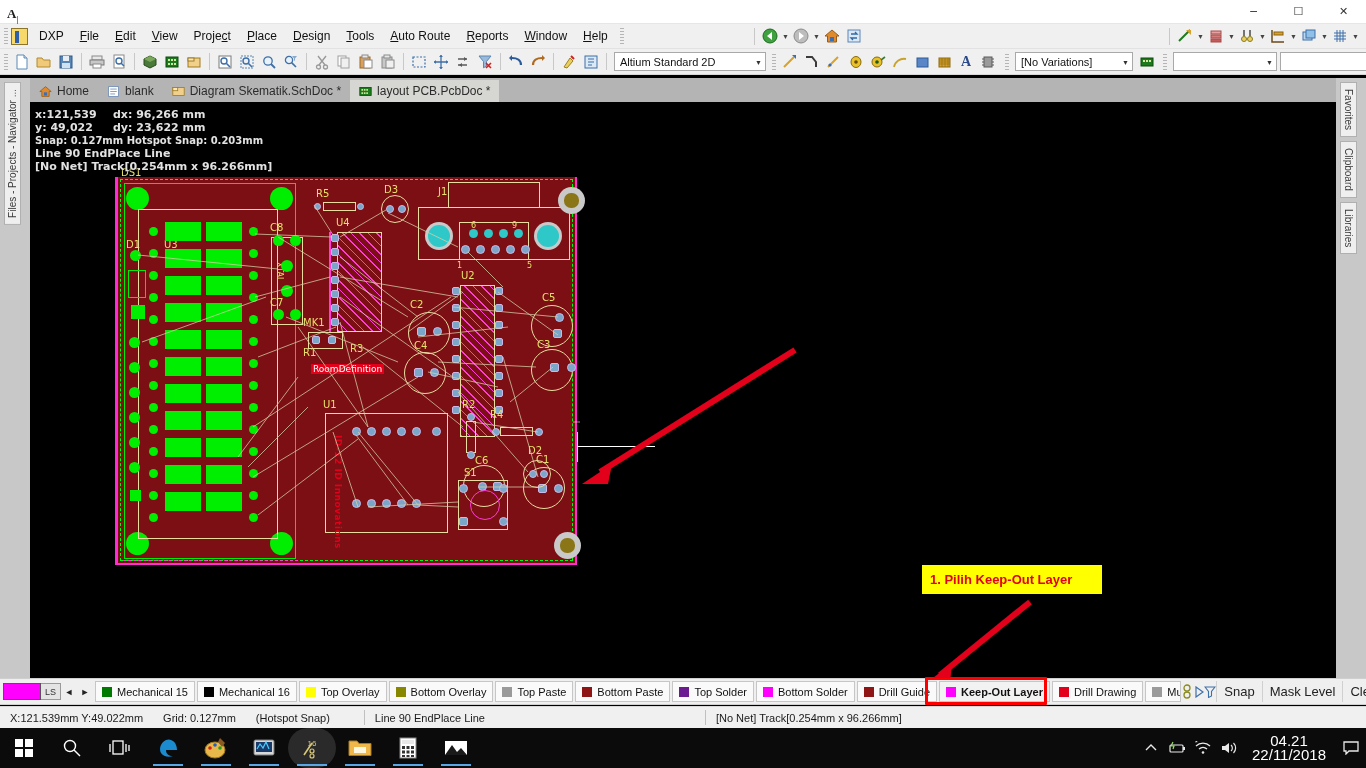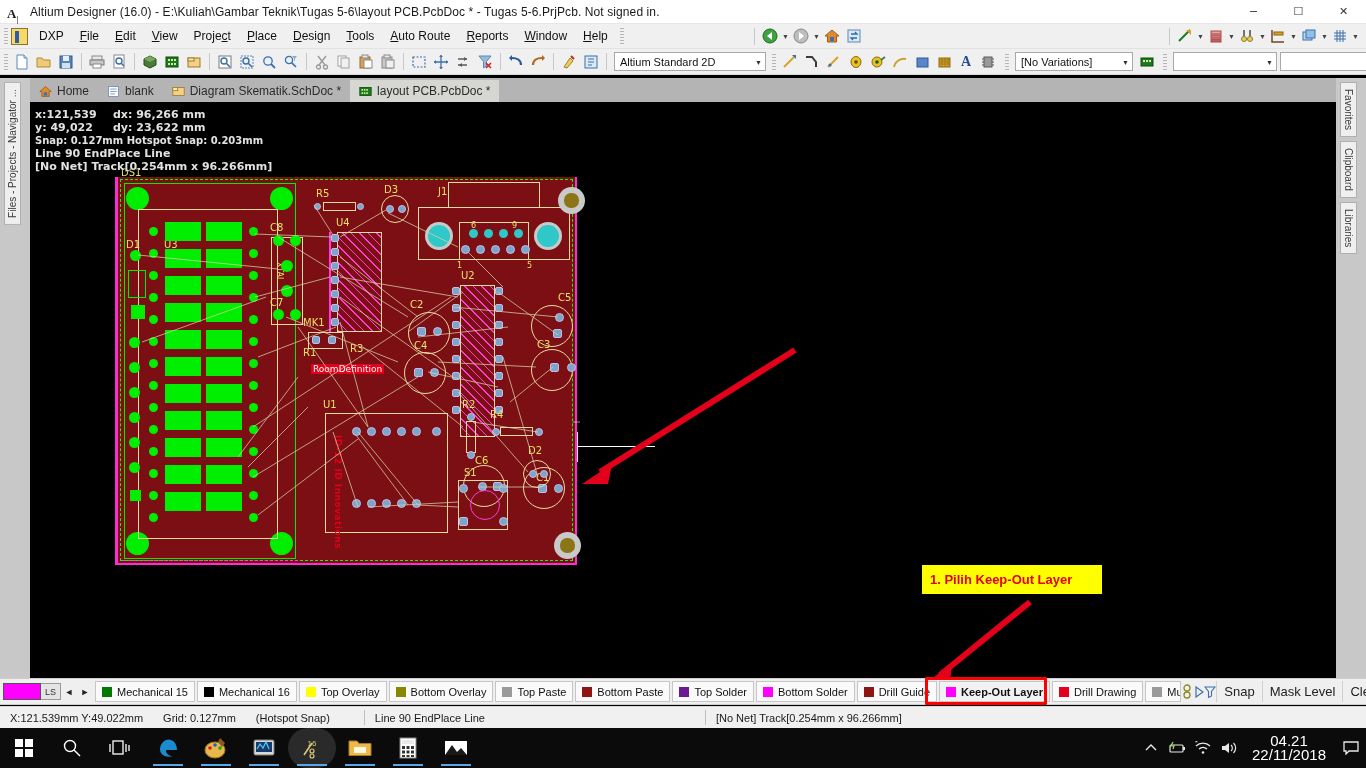--- a/index.html
+++ b/index.html
@@ -266,21 +266,20 @@
 </style>
 </head>
 <body>
 
 <div id="app">
 
   <div class="titlebar">
     <div class="title-icon">
       <span class="glyph">A<sub style="font-size:8px">|</sub></span>
     </div>
-    <div class="title-text">Altium Designer (16.0) - E:\Kuliah\Gambar Teknik\Tugas 5-6\layout PCB.PcbDoc * - Tugas 5-6.PrjPcb. Not signed in.</div>
     <div class="win-btns">
       <div class="win-btn">─</div>
       <div class="win-btn">☐</div>
       <div class="win-btn close">✕</div>
     </div>
   </div>
 
   <div class="menubar">
     <div class="grip"></div>
     <div class="dxp-icon"></div>
@@ -881,36 +880,36 @@
 
       <div class="ref" style="left:292px;top:122px">C2</div>
       <div class="yl-box" style="left:290px;top:135px;width:42px;height:42px;border-radius:50%"></div>
       <div class="pad-b" style="left:299px;top:150px;width:9px;height:9px"></div>
       <div class="pad-b" style="left:315px;top:150px;width:9px;height:9px;border-radius:50%"></div>
       <div class="ref" style="left:296px;top:163px">C4</div>
       <div class="yl-box" style="left:286px;top:175px;width:42px;height:42px;border-radius:50%"></div>
       <div class="pad-b" style="left:296px;top:191px;width:9px;height:9px"></div>
       <div class="pad-b" style="left:312px;top:191px;width:9px;height:9px;border-radius:50%"></div>
 
-      <div class="ref" style="left:440px;top:115px">C5</div>
+      <div class="ref" style="left:424px;top:115px">C5</div>
       <div class="yl-box" style="left:413px;top:128px;width:42px;height:42px;border-radius:50%"></div>
       <div class="pad-b" style="left:437px;top:136px;width:9px;height:9px;border-radius:50%"></div>
       <div class="pad-b" style="left:435px;top:152px;width:9px;height:9px"></div>
 
       <div class="ref" style="left:419px;top:162px">C3</div>
       <div class="yl-box" style="left:413px;top:172px;width:42px;height:42px;border-radius:50%"></div>
       <div class="pad-b" style="left:432px;top:186px;width:9px;height:9px"></div>
       <div class="pad-b" style="left:449px;top:186px;width:9px;height:9px;border-radius:50%"></div>
 
       <div class="ref" style="left:357px;top:278px">C6</div>
       <div class="yl-box" style="left:345px;top:288px;width:42px;height:42px;border-radius:50%"></div>
       <div class="pad-b" style="left:360px;top:305px;width:9px;height:9px;border-radius:50%"></div>
       <div class="pad-b" style="left:375px;top:305px;width:9px;height:9px"></div>
 
-      <div class="ref" style="left:418px;top:295px">C1</div>
+      <div class="ref" style="left:418px;top:277px">C1</div>
       <div class="yl-box" style="left:405px;top:290px;width:42px;height:42px;border-radius:50%"></div>
       <div class="pad-b" style="left:420px;top:307px;width:9px;height:9px"></div>
       <div class="pad-b" style="left:436px;top:307px;width:9px;height:9px;border-radius:50%"></div>
 
       <div class="ref" style="left:205px;top:222px">U1</div>
       <div class="yl-box" style="left:207px;top:236px;width:123px;height:120px"></div>
       <div class="vert-red" style="left:215px;top:258px">ID-12 ID Innovations</div>
       <div>
         <div class="pad-b" style="left:234px;top:250px;width:9px;height:9px;border-radius:50%"></div>
         <div class="pad-b" style="left:249px;top:250px;width:9px;height:9px;border-radius:50%"></div>

